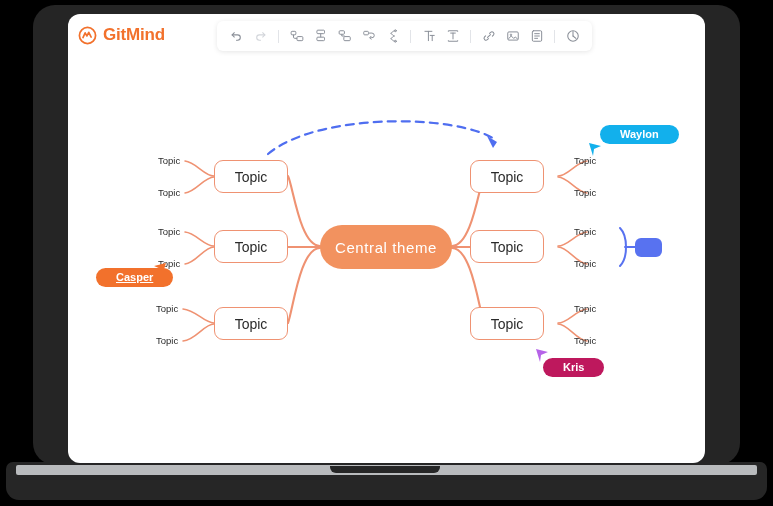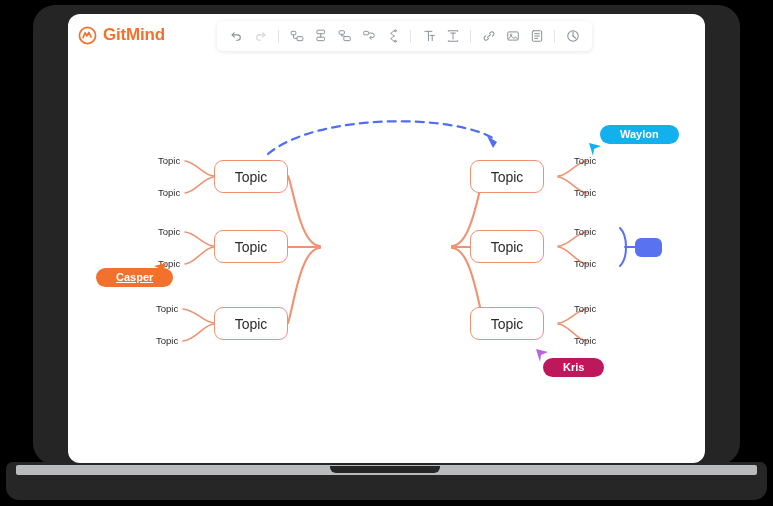--- a/index.html
+++ b/index.html
@@ -355,20 +355,21 @@
         <path d="M200 140 C 250 98, 390 100, 428 126" fill="none" stroke="#4f6ef0" stroke-width="2.2" stroke-dasharray="8 6" stroke-linecap="round"></path>
         <polygon points="429,128 419,122 425,134" fill="#4f6ef0"></polygon>
       </g>
 
       <g>
         <path d="M552 214 C 560 222, 560 244, 552 252" fill="none" stroke="#5872f0" stroke-width="2" stroke-linecap="round"></path>
         <path d="M557 233 H 567" stroke="#5872f0" stroke-width="2" stroke-linecap="round"></path>
       </g>
     </svg>
 
+    <div class="node node-central" style="left:252px; top:211px; width:132px; height:44px;">Central  theme</div>
 
     <div class="node node-topic" style="left:146px; top:146px; width:74px; height:33px;">Topic</div>
     <div class="node node-topic" style="left:146px; top:216px; width:74px; height:33px;">Topic</div>
     <div class="node node-topic" style="left:146px; top:293px; width:74px; height:33px;">Topic</div>
 
     <div class="node node-topic" style="left:402px; top:146px; width:74px; height:33px;">Topic</div>
     <div class="node node-topic" style="left:402px; top:216px; width:74px; height:33px;">Topic</div>
     <div class="node node-topic" style="left:402px; top:293px; width:74px; height:33px;">Topic</div>
 
     <div class="leaf" style="left:90px; top:141px;">Topic</div>

